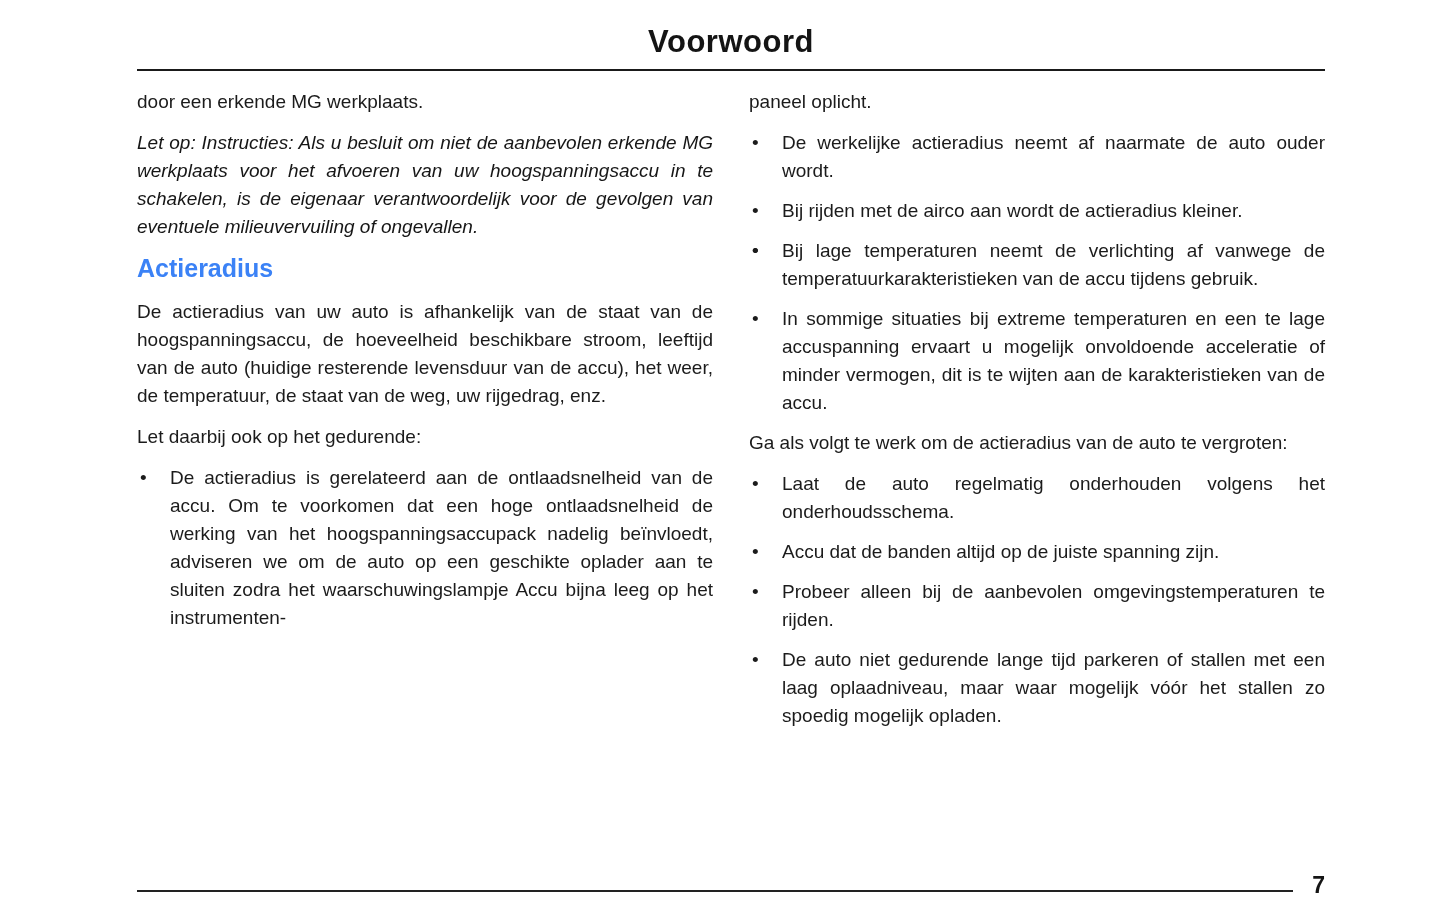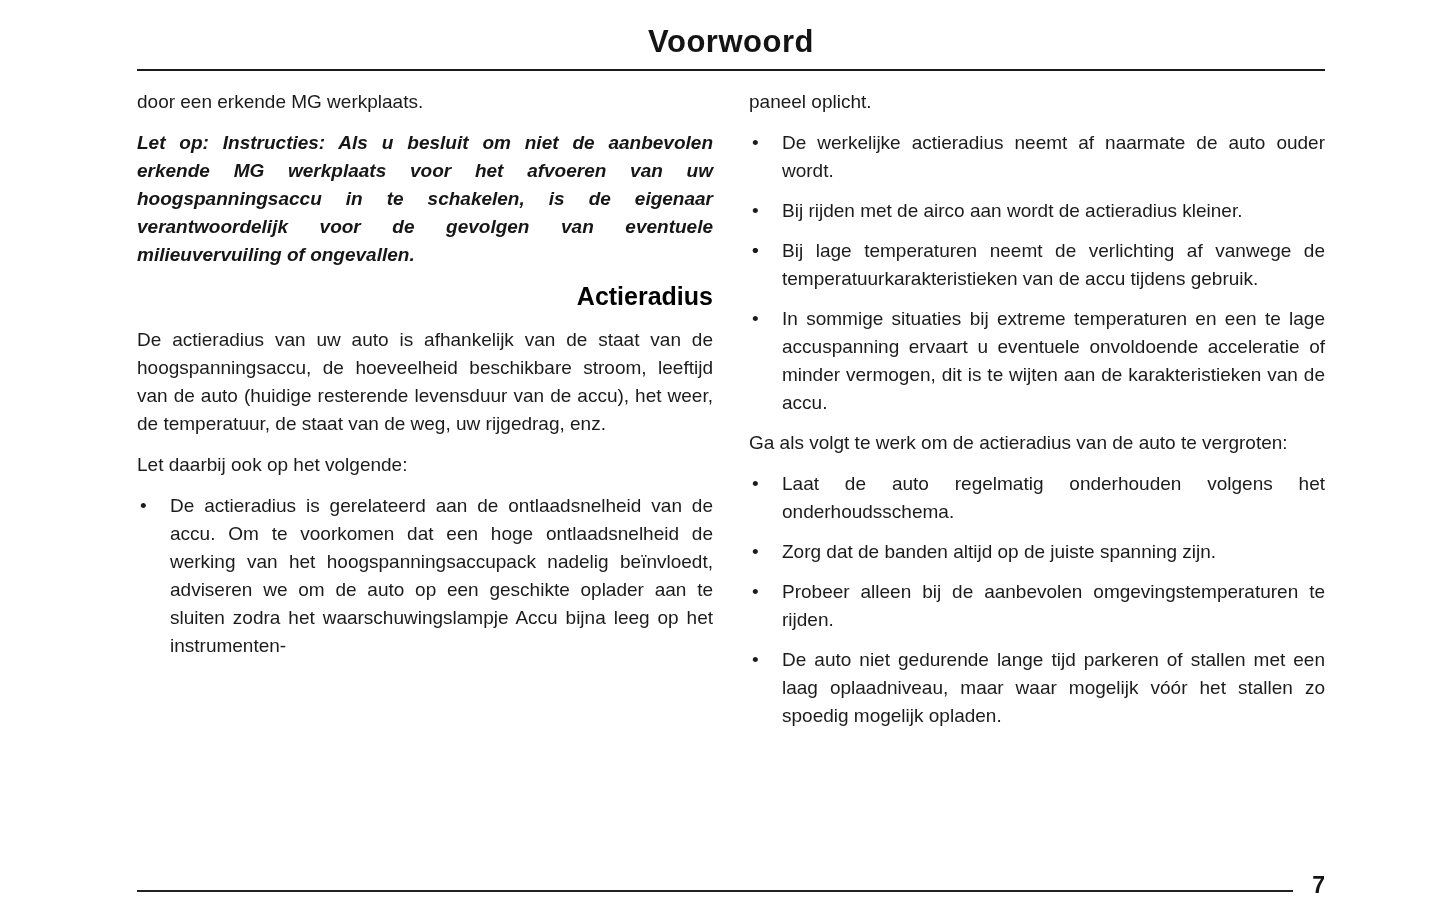--- a/index.html
+++ b/index.html
@@ -36,30 +36,30 @@
     }
     .col {
       flex: 1;
       min-width: 0;
       font-size: 19px;
       line-height: 28px;
       text-align: justify;
     }
     .para { margin-bottom: 13px; }
     .notice {
-      font-weight: 700;
+      font-weight: 400;
       font-style: italic;
       color: #161616;
     }
     .section-heading {
       font-size: 25px;
       font-weight: 700;
-      color: #000000;
+      color: #3b82f6;
       margin: 6px 0 16px 0;
-      text-align: right;
+      text-align: left;
     }
     .bullet-item {
       position: relative;
       padding-left: 33px;
       margin-bottom: 12px;
     }
     .bullet-marker {
       position: absolute;
       left: 3px;
       top: 0;
@@ -97,21 +97,21 @@
     <div class="title-rule"></div>
   </header>
 
   <main class="columns">
 
     <section class="col">
       <p class="para">door een erkende MG werkplaats.</p>
       <p class="para notice">Let op: Instructies: Als u besluit om niet de aanbevolen erkende MG werkplaats voor het afvoeren van uw hoogspanningsaccu in te schakelen, is de eigenaar verantwoordelijk voor de gevolgen van eventuele milieuvervuiling of ongevallen.</p>
       <h2 class="section-heading">Actieradius</h2>
       <p class="para">De actieradius van uw auto is afhankelijk van de staat van de hoogspanningsaccu, de hoeveelheid beschikbare stroom, leeftijd van de auto (huidige resterende levensduur van de accu), het weer, de temperatuur, de staat van de weg, uw rijgedrag, enz.</p>
-      <p class="para">Let daarbij ook op het volgende:</p>
+      <p class="para">Let daarbij ook op het gedurende:</p>
 
       <div class="bullet-item">
         <span class="bullet-marker">•</span>
         <span class="bullet-text">De actieradius is gerelateerd aan de ontlaadsnelheid van de accu. Om te voorkomen dat een hoge ontlaadsnelheid de werking van het hoogspanningsaccupack nadelig beïnvloedt, adviseren we om de auto op een geschikte oplader aan te sluiten zodra het waarschuwingslampje Accu bijna leeg op het instrumenten-</span>
       </div>
     </section>
 
     <section class="col">
       <p class="para">paneel oplicht.</p>
 
@@ -125,32 +125,32 @@
       </div>
       <div class="bullet-item">
         <span class="bullet-marker">•</span>
       </div>
       <div class="bullet-item">
         <span class="bullet-marker">•</span>
         <span class="bullet-text">Bij lage temperaturen neemt de verlichting af vanwege de temperatuurkarakteristieken van de accu tijdens gebruik.</span>
       </div>
       <div class="bullet-item">
         <span class="bullet-marker">•</span>
-        <span class="bullet-text">In sommige situaties bij extreme temperaturen en een te lage accuspanning ervaart u eventuele onvoldoende acceleratie of minder vermogen, dit is te wijten aan de karakteristieken van de accu.</span>
+        <span class="bullet-text">In sommige situaties bij extreme temperaturen en een te lage accuspanning ervaart u mogelijk onvoldoende acceleratie of minder vermogen, dit is te wijten aan de karakteristieken van de accu.</span>
       </div>
 
       <p class="para">Ga als volgt te werk om de actieradius van de auto te vergroten:</p>
 
       <div class="bullet-item">
         <span class="bullet-marker">•</span>
         <span class="bullet-text">Laat de auto regelmatig onderhouden volgens het onderhoudsschema.</span>
       </div>
       <div class="bullet-item">
         <span class="bullet-marker">•</span>
-        <span class="bullet-text">Zorg dat de banden altijd op de juiste spanning zijn.</span>
+        <span class="bullet-text">Accu dat de banden altijd op de juiste spanning zijn.</span>
       </div>
       <div class="bullet-item">
         <span class="bullet-marker">•</span>
         <span class="bullet-text">Probeer alleen bij de aanbevolen omgevingstemperaturen te rijden.</span>
       </div>
       <div class="bullet-item">
         <span class="bullet-marker">•</span>
         <span class="bullet-text">De auto niet gedurende lange tijd parkeren of stallen met een laag oplaadniveau, maar waar mogelijk vóór het stallen zo spoedig mogelijk opladen.</span>
       </div>
     </section>

